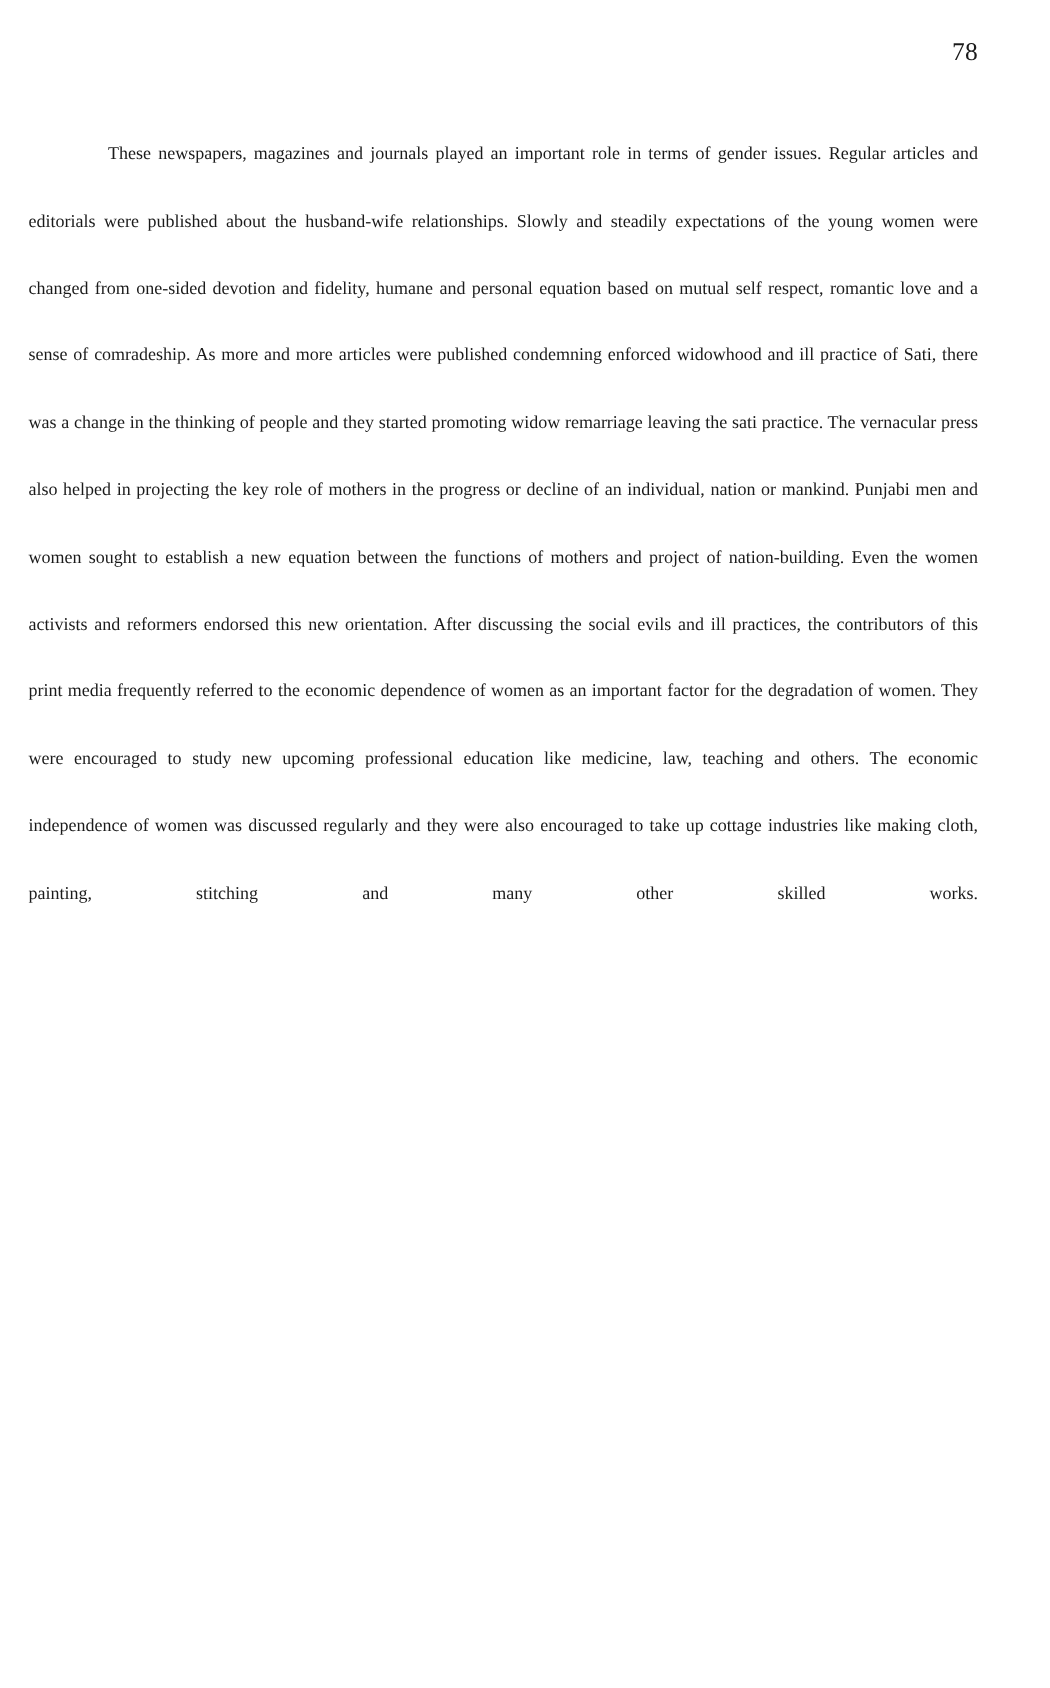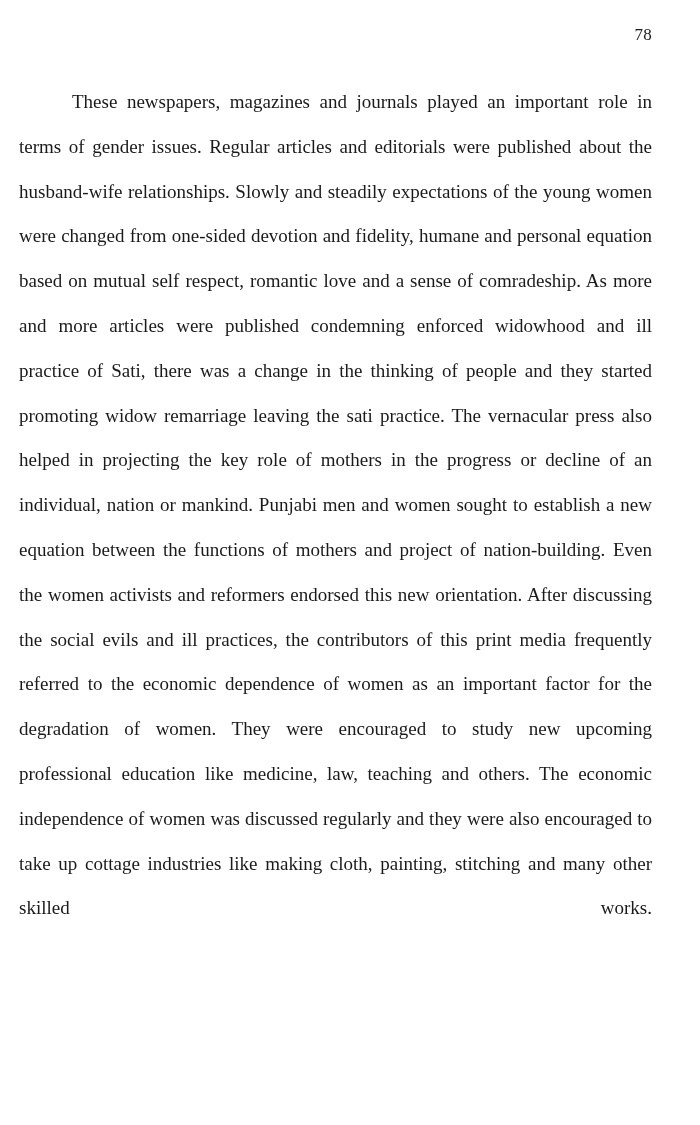--- a/index.html
+++ b/index.html
@@ -35,21 +35,21 @@
   
   .body-block {
     position: absolute;
     top: 80px;
     left: 19px;
     width: 633px;
   }
 
   .body-paragraph {
     margin: 0;
-    font-size: 19px;
+    font-size: 12px;
     line-height: 44.8px;
     text-align: justify;
     text-justify: inter-word;
     text-indent: 53px;
     color: #1a1a1a;
     hyphens: none;
     -webkit-hyphens: none;
     word-spacing: 0.15px;
   }
 

